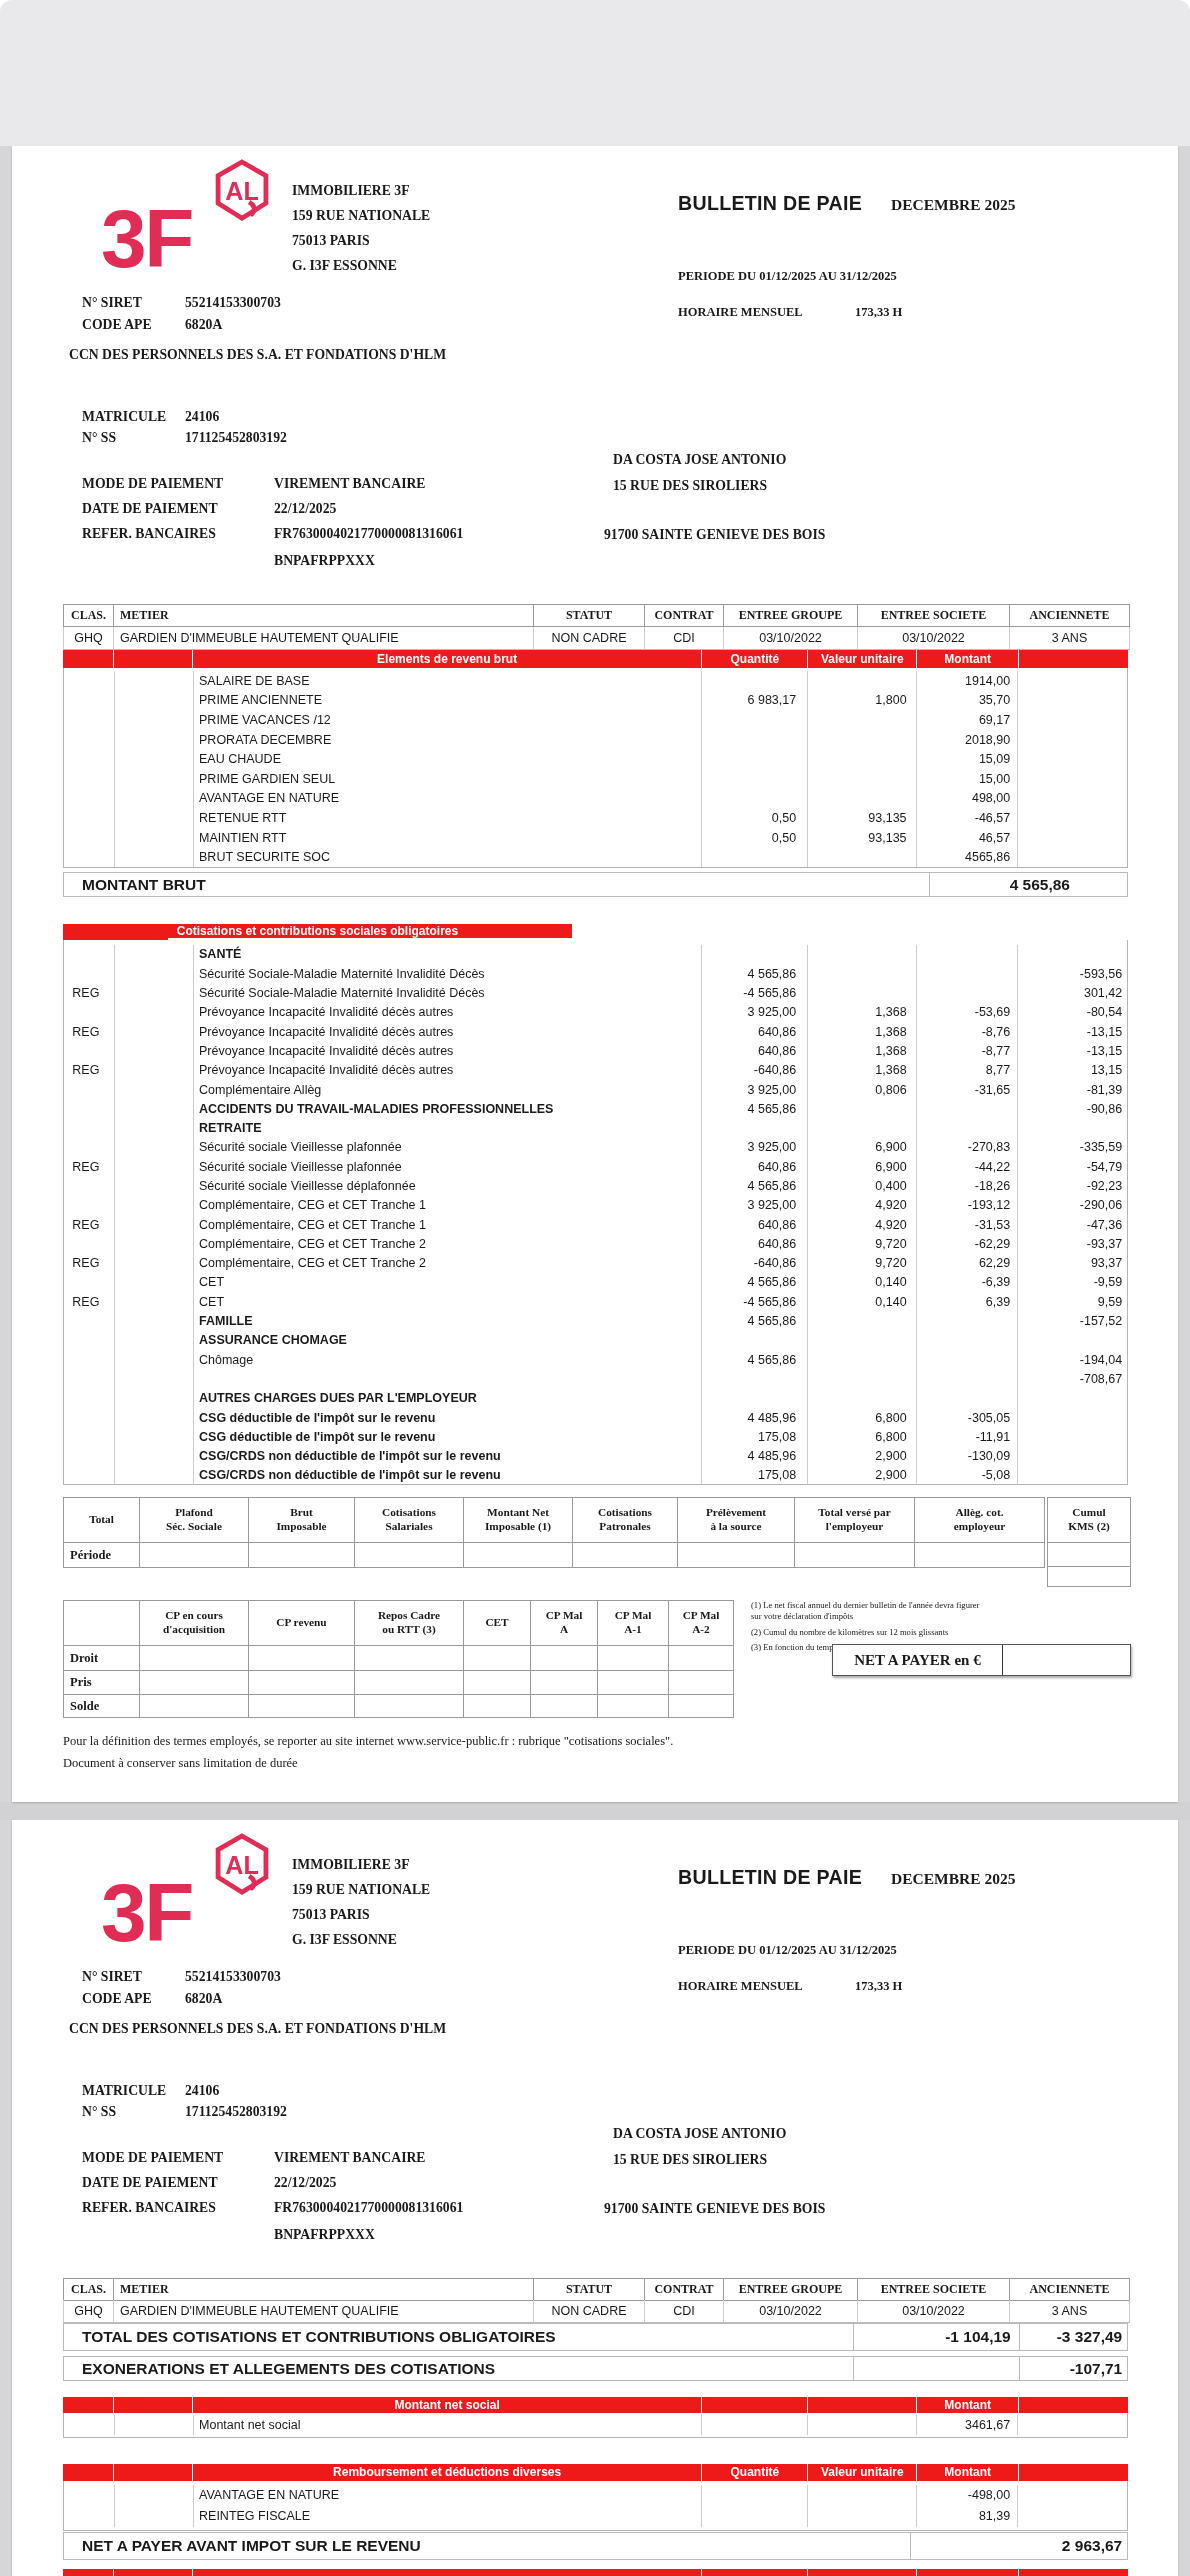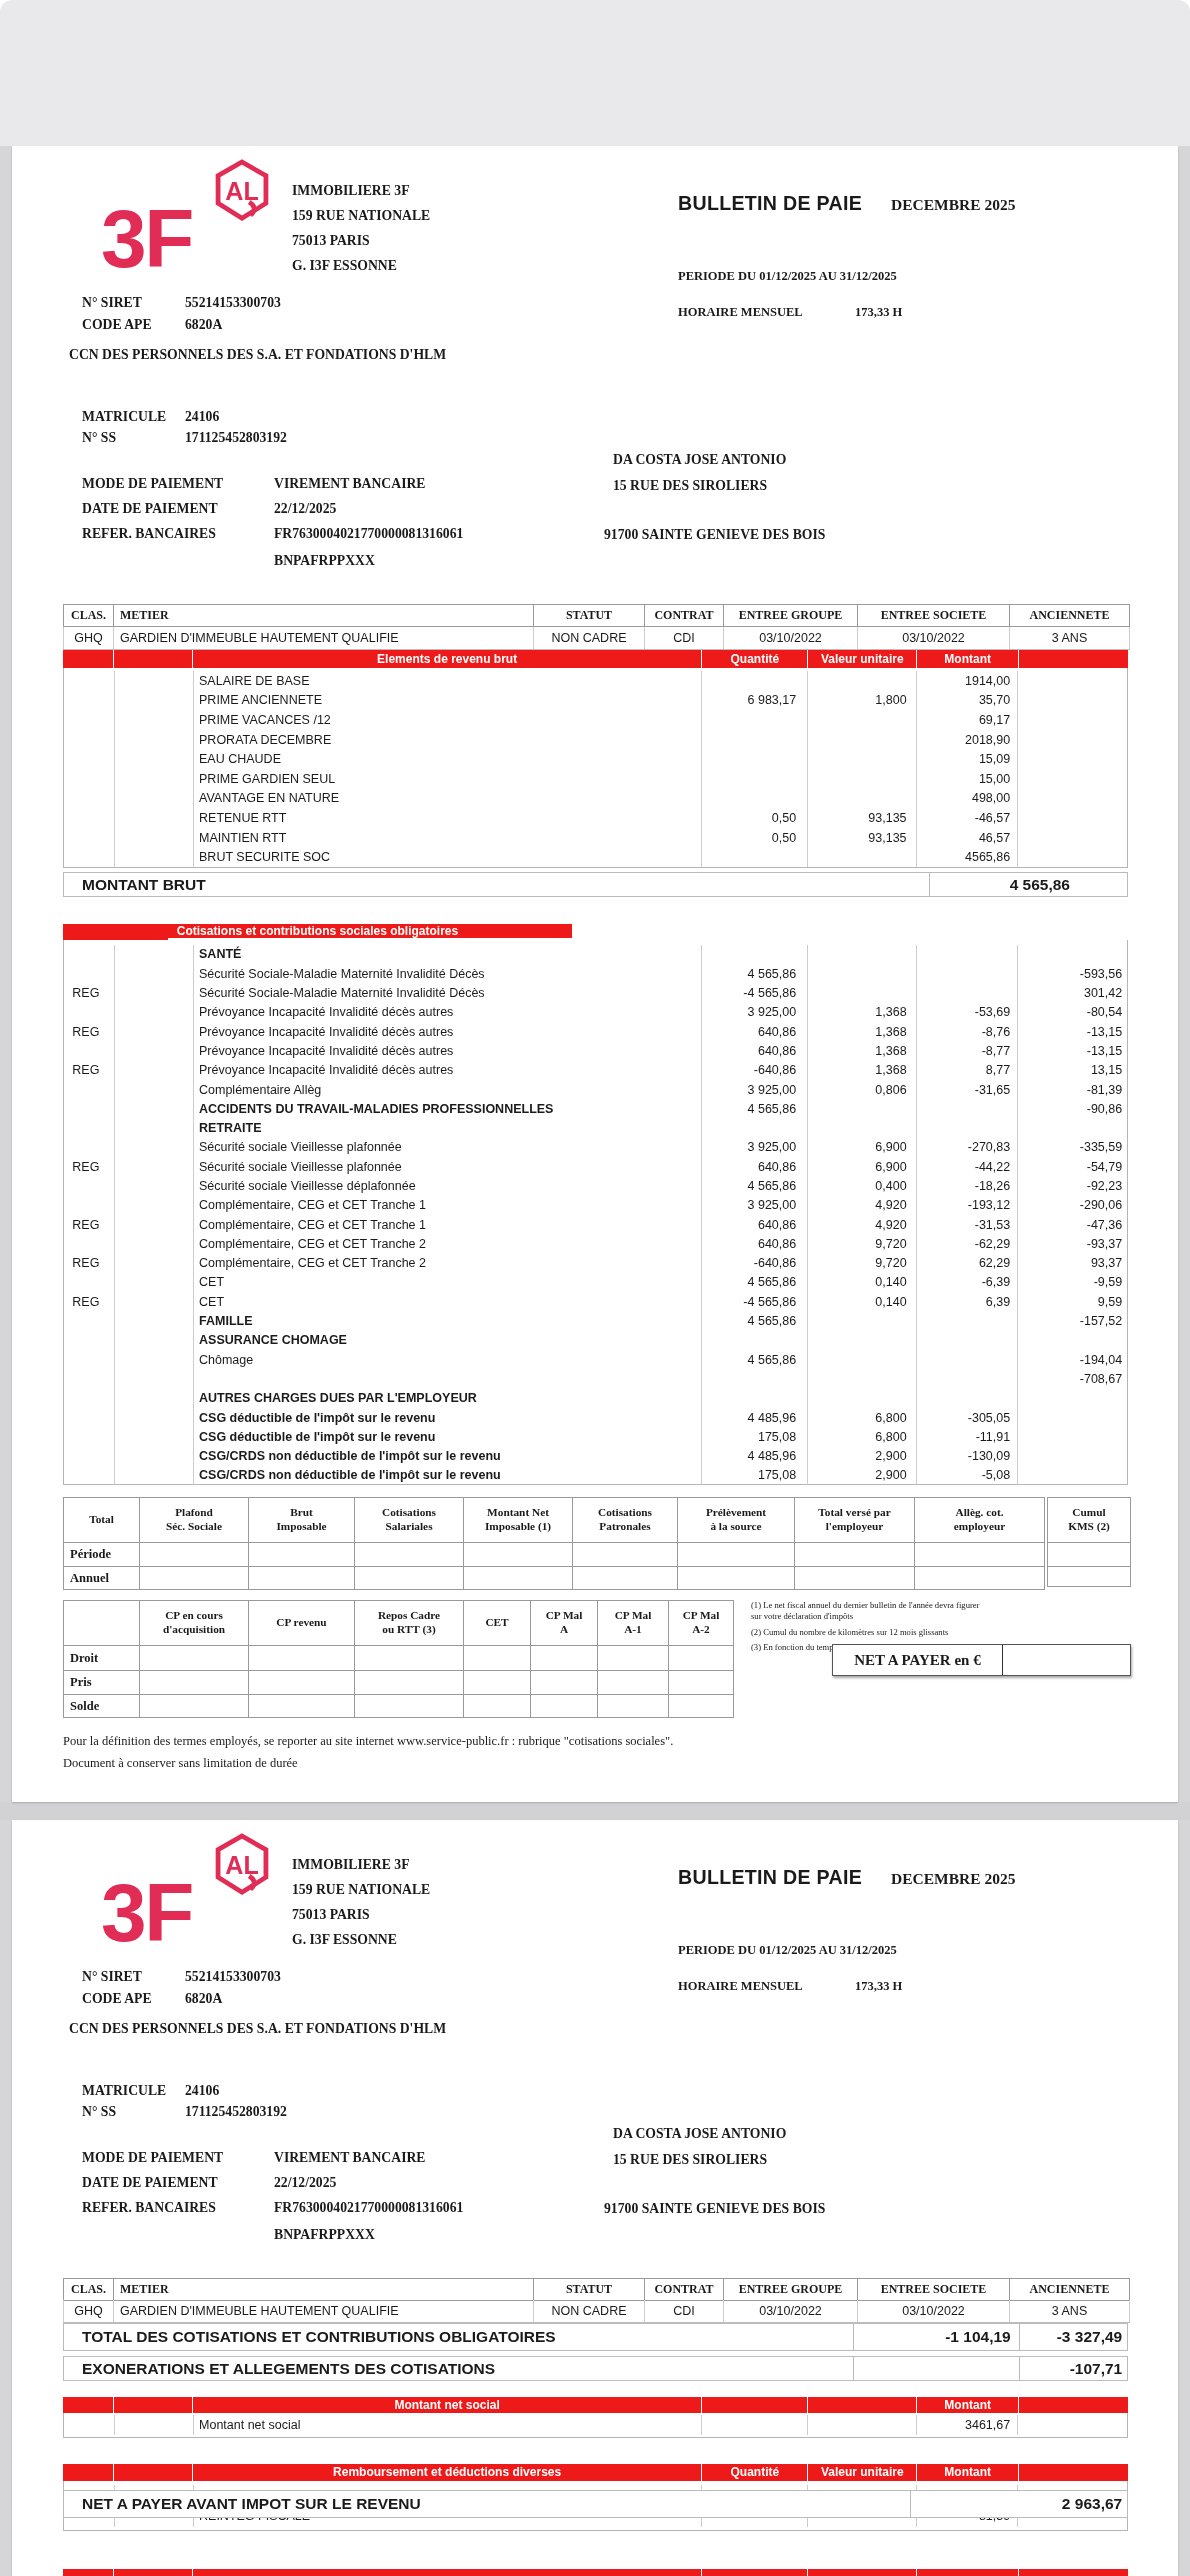--- a/index.html
+++ b/index.html
@@ -591,31 +591,20 @@
         <div class="gcell rowlab">Période</div>
         <div class="gcell"></div>
           <div class="gcell"></div>
         <div class="gcell"></div>
           <div class="gcell"></div>
         <div class="gcell"></div>
           <div class="gcell"></div>
         <div class="gcell"></div>
           <div class="gcell"></div>
       </div>
-      <div class="grow sumrow" style="height:22px;">
-        <div class="gcell rowlab">Annuel</div>
-        <div class="gcell"></div>
-          <div class="gcell"></div>
-        <div class="gcell"></div>
-          <div class="gcell"></div>
-        <div class="gcell"></div>
-          <div class="gcell"></div>
-        <div class="gcell"></div>
-          <div class="gcell"></div>
-      </div>
     </div>
 
     <div class="abs grid" style="left:1035px;top:1351px;width:84px;height:90px;">
       <div class="gcell" style="height:45px;border-right:none;">Cumul
 KMS (2)</div>
       <div class="gcell" style="height:24px;border-right:none;"></div>
       <div class="gcell" style="height:21.4px;border-right:none;border-bottom:none;"></div>
     </div>
 
     <div class="abs grid" style="left:51px;top:1454px;width:671px;">
@@ -804,21 +793,21 @@
           <span class="c reg"></span>
           <span class="c b"></span>
           <span class="c lab">REINTEG FISCALE</span>
           <span class="c qty"></span>
           <span class="c unit"></span>
           <span class="c amt">81,39</span>
           <span class="c trail"></span>
         </div>
       </div>
 
-    <div class="abs band" style="left:51px;top:670px;height:28px;width:1065px;border-width:1.2px;text-align:right;">
+    <div class="abs band" style="left:51px;top:712px;height:28px;width:1065px;border-width:1.2px;text-align:right;">
       <div class="divline" style="width:847px;padding-left:18px;">NET A PAYER AVANT IMPOT SUR LE REVENU</div>
       <div style="flex:1;display:flex;justify-content:flex-end;padding-right:4.8px;">2 963,67</div>
     </div>
 
     <div class="abs redbar" style="left:51px;top:749px;width:1065px;height:15.5px;">
       <div class="rseg w-reg"></div>
       <div class="rseg w-b"></div>
       <div class="rseg w-lab"></div>
       <div class="rseg w-qty"></div>
       <div class="rseg w-unit"></div>

